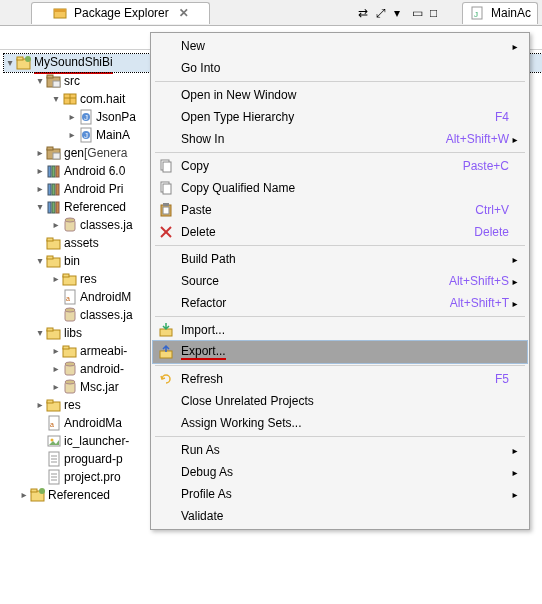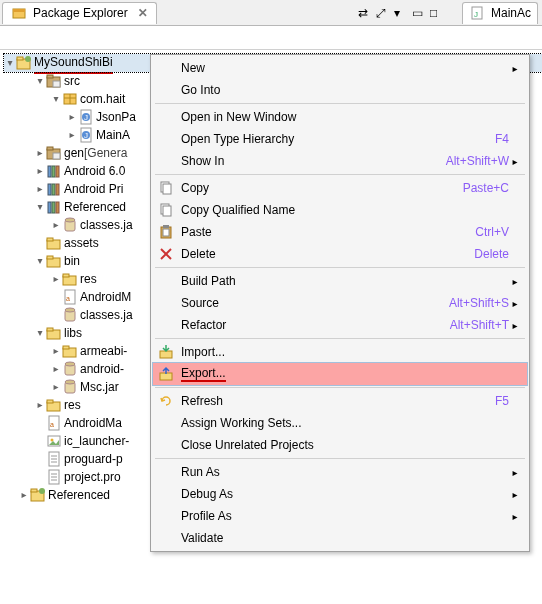--- a/index.html
+++ b/index.html
@@ -1,46 +1,46 @@
 <!DOCTYPE html>
 <html><head>
 <meta charset="utf-8">
 <style>
   * { box-sizing: border-box; font-family: "Segoe UI", Tahoma, sans-serif; }
   body { margin: 0; width: 542px; height: 604px; background: #fff; position: relative; overflow: hidden; font-size: 12px; }
 
   .top-tab-area { height: 26px; display: flex; align-items: center; border-bottom: 1px solid #b7b7b7; background: #f0f0f0; padding-left: 2px; }
-  .tab { height: 22px; display: inline-flex; align-items: center; padding: 0 8px; background: #fff; border: 1px solid #b7b7b7; border-bottom: none; border-radius: 3px 3px 0 0; margin-right: 4px; gap: 4px; }
+  .tab { height: 22px; display: inline-flex; align-items: center; padding: 0 20px; background: #fff; border: 1px solid #b7b7b7; border-bottom: none; border-radius: 3px 3px 0 0; margin-right: 4px; gap: 4px; margin-left: 29px; }
   .tab.active { background: #fff; }
   .tab-spacer { flex: 1; }
   .tab-icons { display: flex; gap: 4px; padding-right: 6px; }
   .tab-icon-generic { width: 14px; height: 14px; }
   .right-tab { padding: 0 6px; }
 
   .toolbar { height: 24px; border-bottom: 1px solid #d0d0d0; display: flex; align-items: center; justify-content: flex-end; padding-right: 8px; color: #666; }
 
   .tree { padding: 4px 0 4px 4px; line-height: 18px; }
   .row { display: flex; align-items: center; height: 18px; white-space: nowrap; }
   .indent { display: inline-block; }
   .arrow { width: 12px; text-align: center; color: #666; font-size: 10px; display: inline-block; }
   .ti { width: 16px; height: 16px; display: inline-flex; align-items: center; justify-content: center; margin-right: 2px; }
   .sel-row { background: #d8e6f2; outline: 1px dotted #000; }
   .underline-red { border-bottom: 2px solid #c00; display: inline-block; padding-bottom: 1px; }
   .gen-text { color: #404040; }
 
   .fr-box { position: absolute; border: 2px solid #c00; background: #fff; top: 54px; right: 12px; width: 178px; height: 32px; display: flex; align-items: center; justify-content: center; font-size: 14px; }
   .fr-box .fr-label { font-weight: bold; margin-right: 6px; }
 
-  .ctx-menu { position: absolute; left: 150px; top: 54px; width: 380px; background: #f5f5f5; border: 1px solid #a0a0a0; box-shadow: 2px 2px 4px rgba(0,0,0,.25); padding: 2px; }
+  .ctx-menu { position: absolute; left: 150px; top: 32px; width: 380px; background: #f5f5f5; border: 1px solid #a0a0a0; box-shadow: 2px 2px 4px rgba(0,0,0,.25); padding: 2px; }
   .mi { display: flex; align-items: center; height: 22px; padding: 0 6px 0 2px; position: relative; }
   .mi .mi-icon { width: 22px; display: flex; align-items: center; justify-content: center; }
   .mi .mi-label { flex: 1; padding-left: 4px; }
   .mi .mi-accel { color: #8b5cf6; padding-left: 8px; }
   .mi .mi-sub { width: 12px; text-align: center; font-size: 10px; color: #000; }
-  .mi.highlight { background: #fca5a5; outline: 1px solid #a3c0dd; }
+  .mi.highlight { background: #a3a3a3; outline: 1px solid #a3c0dd; }
   .mi.highlight .hl-underline { border-bottom: 2px solid #c00; display: inline-block; padding-bottom: 0; }
   .sep { height: 1px; background: #d0d0d0; margin: 2px 2px; }
 
   svg { display: block; }
 </style>
 </head>
 <body>
 
 <div class="top-tab-area">
   <div class="tab active">
@@ -503,30 +503,30 @@
           <path d="M4 8 A4 4 0 1 1 8 12" fill="none" stroke="#e8b030" stroke-width="1.5"></path>
           <path d="M3 5 L4 8 L7 7" fill="none" stroke="#e8b030" stroke-width="1.5"></path>
         </svg>
       </span>
       <span class="mi-label">Refresh</span>
       <span class="mi-accel">F5</span>
       <span class="mi-sub"></span>
     </div>
     <div class="mi">
       <span class="mi-icon"></span>
+      <span class="mi-label">Close Unrelated Projects</span>
+      <span class="mi-accel"></span>
+      <span class="mi-sub"></span>
+    </div>
+    <div class="mi">
+      <span class="mi-icon"></span>
       <span class="mi-label">Assign Working Sets...</span>
       <span class="mi-accel"></span>
       <span class="mi-sub"></span>
     </div>
-    <div class="mi">
-      <span class="mi-icon"></span>
-      <span class="mi-label">Close Unrelated Projects</span>
-      <span class="mi-accel"></span>
-      <span class="mi-sub"></span>
-    </div>
     <div class="sep"></div>
     <div class="mi">
       <span class="mi-icon"></span>
       <span class="mi-label">Run As</span>
       <span class="mi-accel"></span>
       <span class="mi-sub">▸</span>
     </div>
     <div class="mi">
       <span class="mi-icon"></span>
       <span class="mi-label">Debug As</span>

